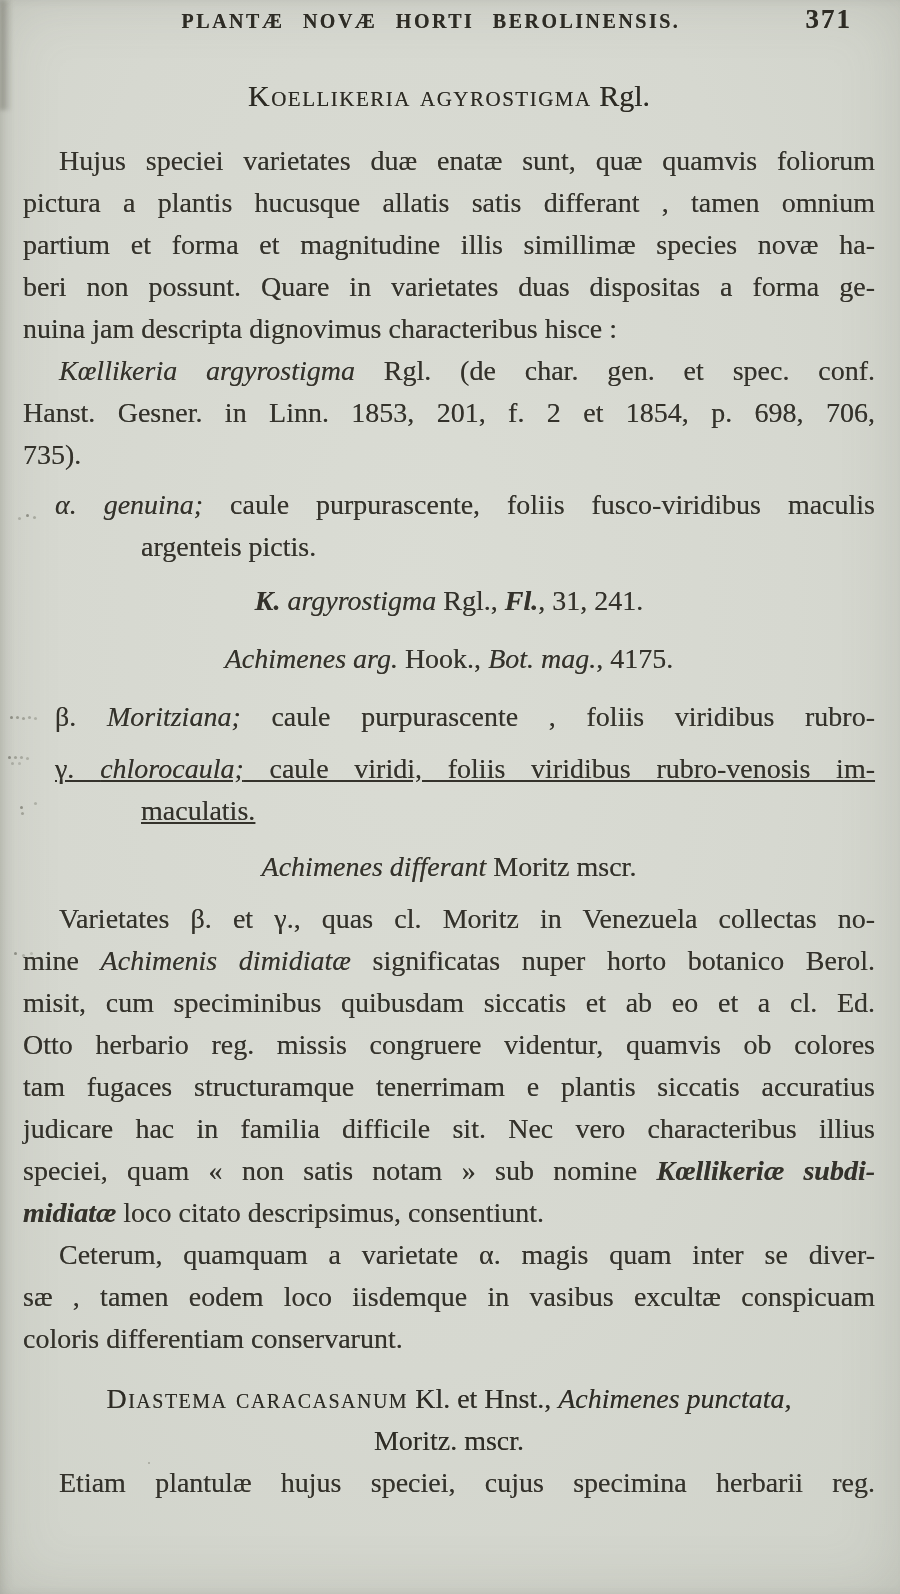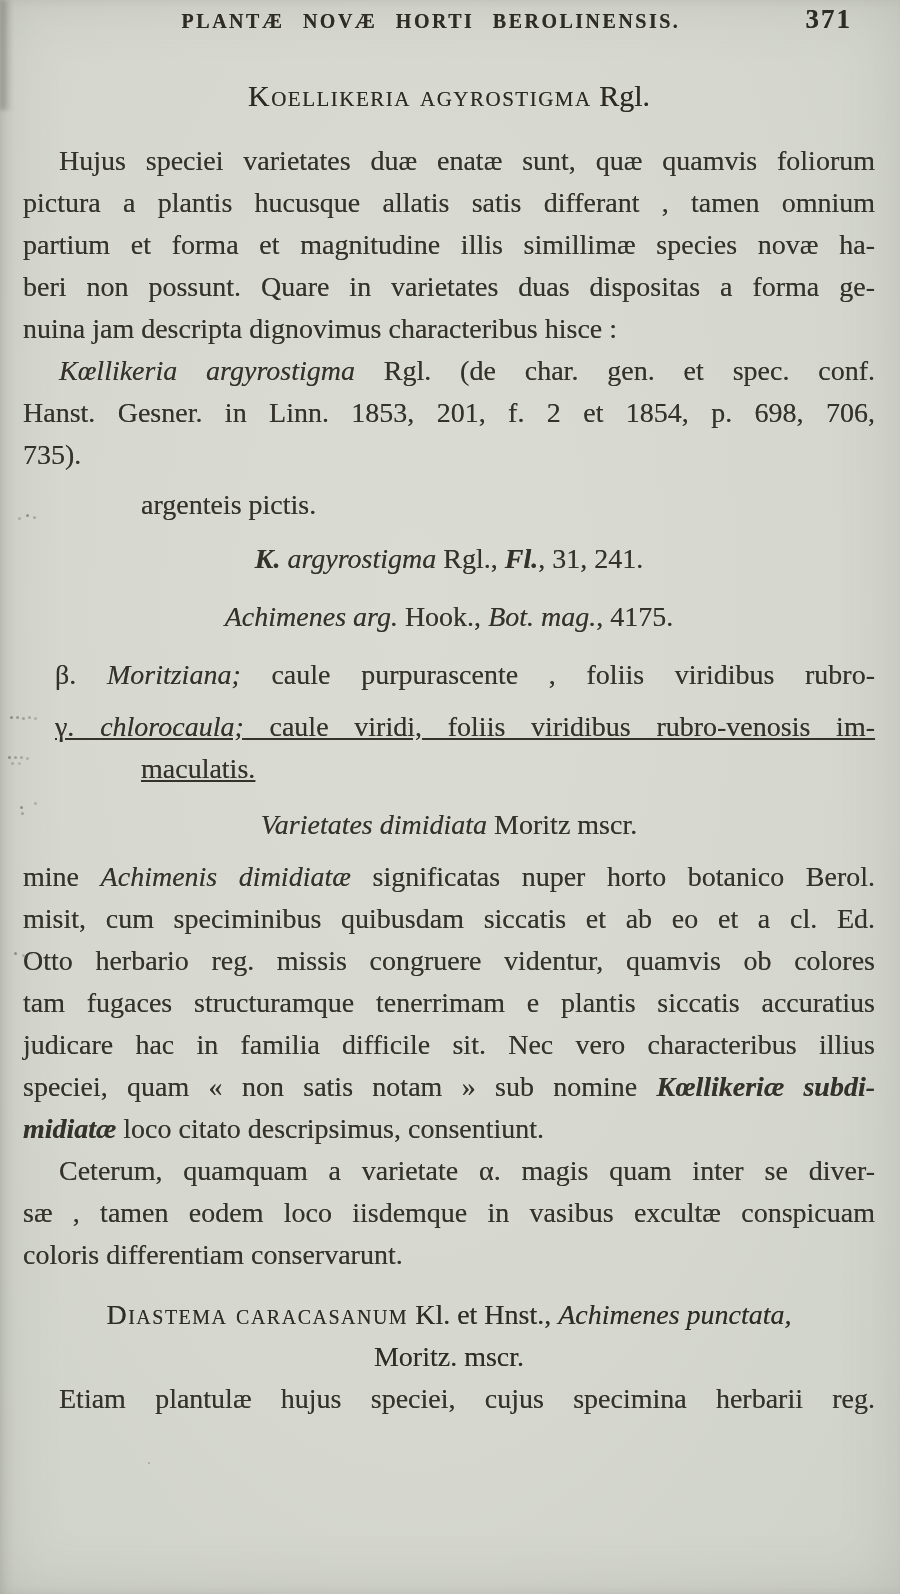--- a/index.html
+++ b/index.html
@@ -103,39 +103,41 @@
           <div class="ln" data-name="text-line"><span>partium et forma et magnitudine illis simillimæ species novæ ha-</span></div>
           <div class="ln" data-name="text-line"><span>beri non possunt. Quare in varietates duas dispositas a forma ge-</span></div>
           <div class="ln end" data-name="text-line"><span>nuina jam descripta dignovimus characteribus hisce :</span></div>
         </div>
         <div class="blk para" data-name="para-2">
           <div class="ln ind" data-name="text-line"><span class="i">Kœllikeria argyrostigma</span><span> Rgl. (de char. gen. et spec. conf.</span></div>
           <div class="ln" data-name="text-line"><span>Hanst. Gesner. in Linn. 1853, 201, f. 2 et 1854, p. 698, 706,</span></div>
           <div class="ln end" data-name="text-line"><span>735).</span></div>
         </div>
         <div class="blk variety" data-name="variety-alpha">
+          <div class="ln first" data-name="text-line"><span class="i">α. </span><span class="i">genuina;</span><span> caule purpurascente, foliis fusco-viridibus maculis</span></div>
           <div class="ln end" data-name="text-line"><span>argenteis pictis.</span></div>
         </div>
         <div class="blk cite" data-name="cite-k-argyrostigma">
           <div class="ln end" data-name="text-line"><span class="bi">K.</span><span class="i"> argyrostigma</span><span> Rgl., </span><span class="bi">Fl.</span><span>, 31, 241.</span></div>
         </div>
         <div class="blk cite" data-name="cite-achimenes-arg">
           <div class="ln end" data-name="text-line"><span class="i">Achimenes arg.</span><span> Hook., </span><span class="i">Bot. mag.</span><span>, 4175.</span></div>
         </div>
         <div class="blk variety" data-name="variety-beta">
           <div class="ln first" data-name="text-line"><span>β. </span><span class="i">Moritziana;</span><span> caule purpurascente , foliis viridibus rubro-</span></div>
         </div>
         <div class="blk variety" data-name="variety-gamma">
           <div class="ln first" data-name="text-line"><span>γ. </span><span class="i">chlorocaula;</span><span> caule viridi, foliis viridibus rubro-venosis im-</span></div>
           <div class="ln end" data-name="text-line"><span>maculatis.</span></div>
         </div>
         <div class="blk cite" data-name="cite-achimenes-dimidiata">
-          <div class="ln end" data-name="text-line"><span class="i">Varietates dimidiata</span><span> Moritz mscr.</span></div>
+          <div class="ln end" data-name="text-line"><span class="i">Achimenes differant</span><span> Moritz mscr.</span></div>
         </div>
         <div class="blk para" data-name="para-3">
+          <div class="ln ind" data-name="text-line"><span>Varietates β. et γ., quas cl. Moritz in Venezuela collectas no-</span></div>
           <div class="ln" data-name="text-line"><span>mine </span><span class="i">Achimenis dimidiatæ</span><span> significatas nuper horto botanico Berol.</span></div>
           <div class="ln" data-name="text-line"><span>misit, cum speciminibus quibusdam siccatis et ab eo et a cl. Ed.</span></div>
           <div class="ln" data-name="text-line"><span>Otto herbario reg. missis congruere videntur, quamvis ob colores</span></div>
           <div class="ln" data-name="text-line"><span>tam fugaces structuramque tenerrimam e plantis siccatis accuratius</span></div>
           <div class="ln" data-name="text-line"><span>judicare hac in familia difficile sit. Nec vero characteribus illius</span></div>
           <div class="ln" data-name="text-line"><span>speciei, quam « non satis notam » sub nomine </span><span class="bi">Kœllikeriæ subdi-</span></div>
           <div class="ln end" data-name="text-line"><span class="bi">midiatæ</span><span> loco citato descripsimus, consentiunt.</span></div>
         </div>
         <div class="blk para" data-name="para-4">
           <div class="ln ind" data-name="text-line"><span>Ceterum, quamquam a varietate α. magis quam inter se diver-</span></div>

